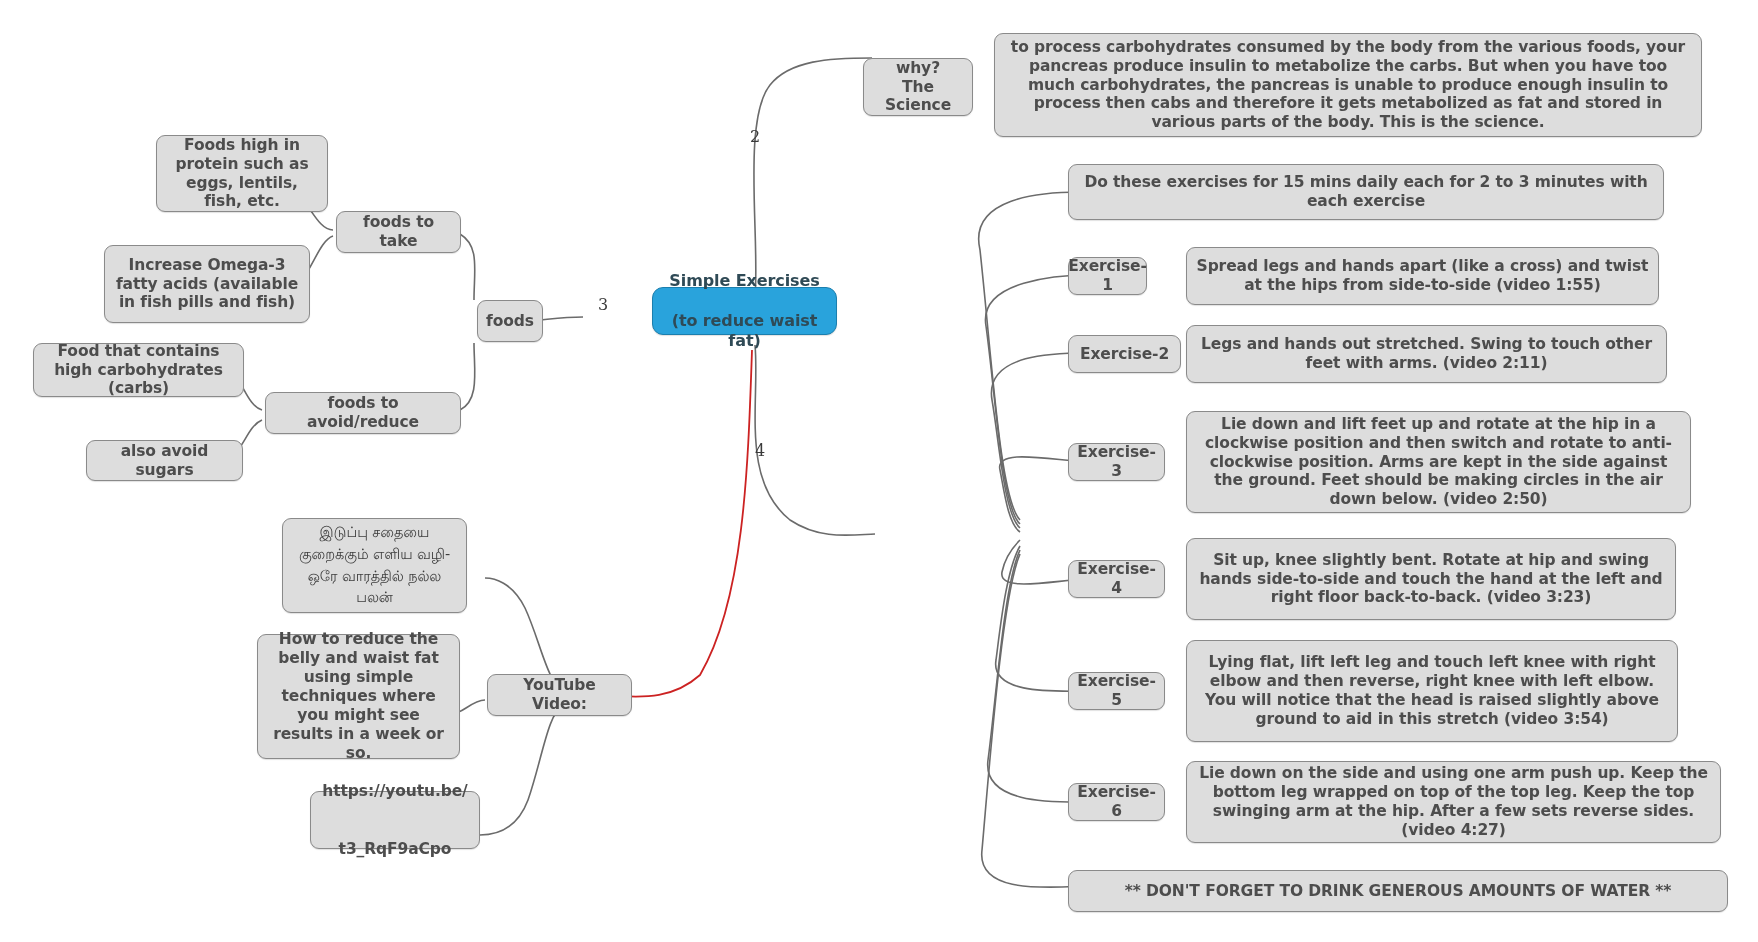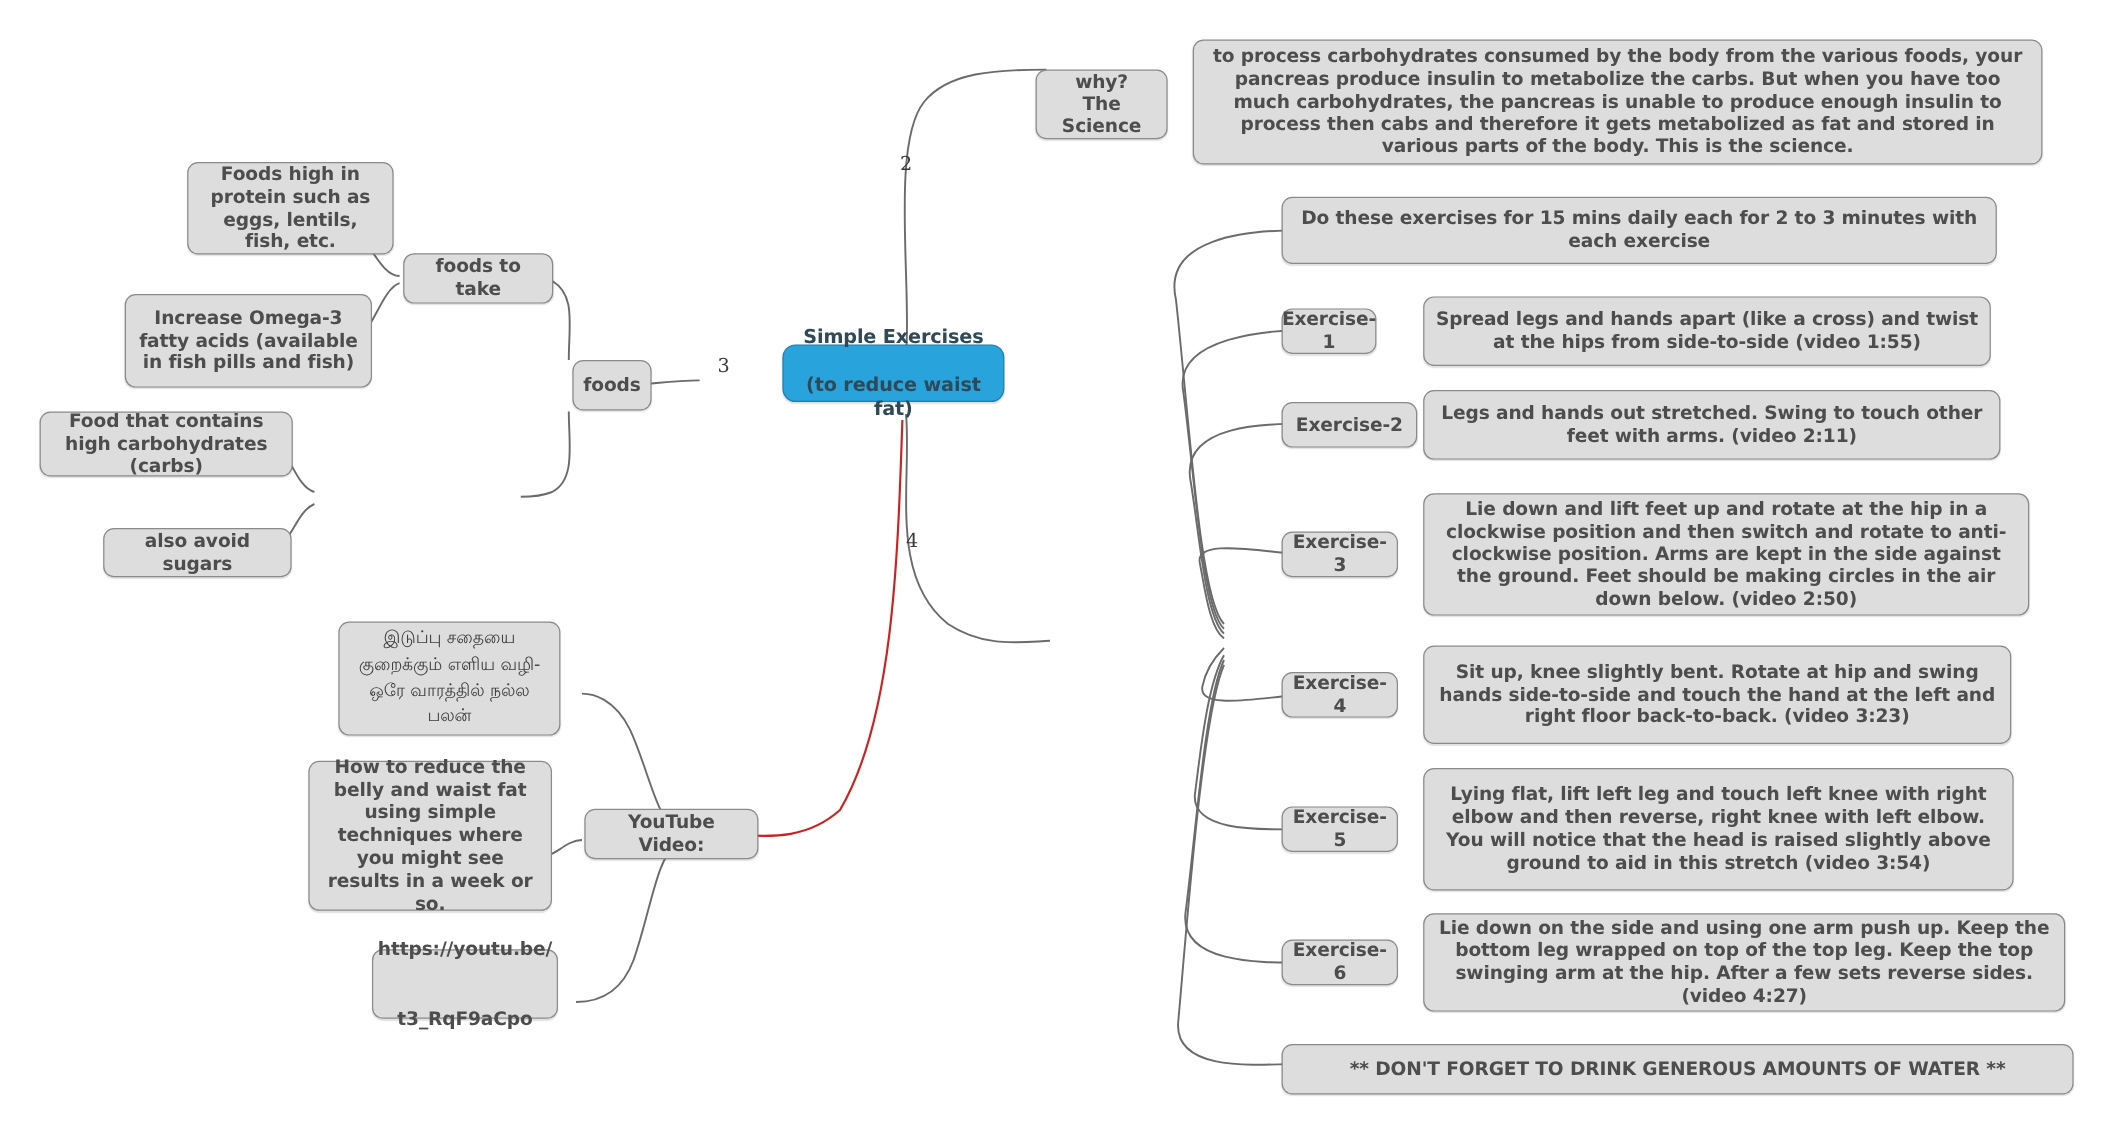--- a/index.html
+++ b/index.html
@@ -122,32 +122,33 @@
   <div class="node" style="left:994px; top:33px; width:708px; height:104px; padding:8px 14px;">to process carbohydrates consumed by the body from the various foods, your pancreas produce insulin to metabolize the carbs. But when you have too much carbohydrates, the pancreas is unable to produce enough insulin to process then cabs and therefore it gets metabolized as fat and stored in various parts of the body. This is the science.</div>
 
   <div class="node" style="left:477px; top:300px; width:66px; height:42px;">foods</div>
 
   <div class="node" style="left:336px; top:211px; width:125px; height:42px;">foods to take</div>
 
   <div class="node" style="left:124px; top:135px; width:172px; height:77px;margin-left:32px;">Foods high in protein such as eggs, lentils, fish, etc.</div>
 
   <div class="node" style="left:104px; top:245px; width:206px; height:78px;">Increase Omega-3 fatty acids (available in fish pills and fish)</div>
 
+  <div class="node" style="left:265px; top:392px; width:196px; height:42px;">foods to avoid/reduce</div>
 
   <div class="node" style="left:33px; top:343px; width:211px; height:54px;">Food that contains high carbohydrates (carbs)</div>
 
   <div class="node" style="left:86px; top:440px; width:157px; height:41px;">also avoid sugars</div>
 
   <div class="node" style="left:487px; top:674px; width:145px; height:42px;">YouTube Video:</div>
 
   <div class="node" style="left:257px; top:634px; width:203px; height:125px;">How to reduce the belly and waist fat using simple techniques where you might see results in a week or so.</div>
 
   <div class="node tamil" style="left:282px; top:518px; width:185px; height:95px; padding:6px 10px;">இடுப்பு சதையை குறைக்கும் எளிய வழி- ஒரே வாரத்தில் நல்ல பலன்</div>
 
-  <div class="node" style="left:310px; top:791px; width:155px; height:58px; flex-direction:column;gap:39px;">
+  <div class="node" style="left:310px; top:791px; width:170px; height:58px; flex-direction:column;gap:39px;">
     <span>https://youtu.be/</span>
     <span>t3_RqF9aCpo</span>
   </div>
 
 
   <div class="node" style="left:1068px; top:164px; width:596px; height:56px;">Do these exercises for 15 mins daily each for 2 to 3 minutes with each exercise</div>
 
   <div class="node" style="left:1068px; top:257px; width:79px; height:38px;">Exercise-1</div>
   <div class="node" style="left:1186px; top:247px; width:473px; height:58px;">Spread legs and hands apart (like a cross) and twist at the hips from side-to-side (video 1:55)</div>
 

